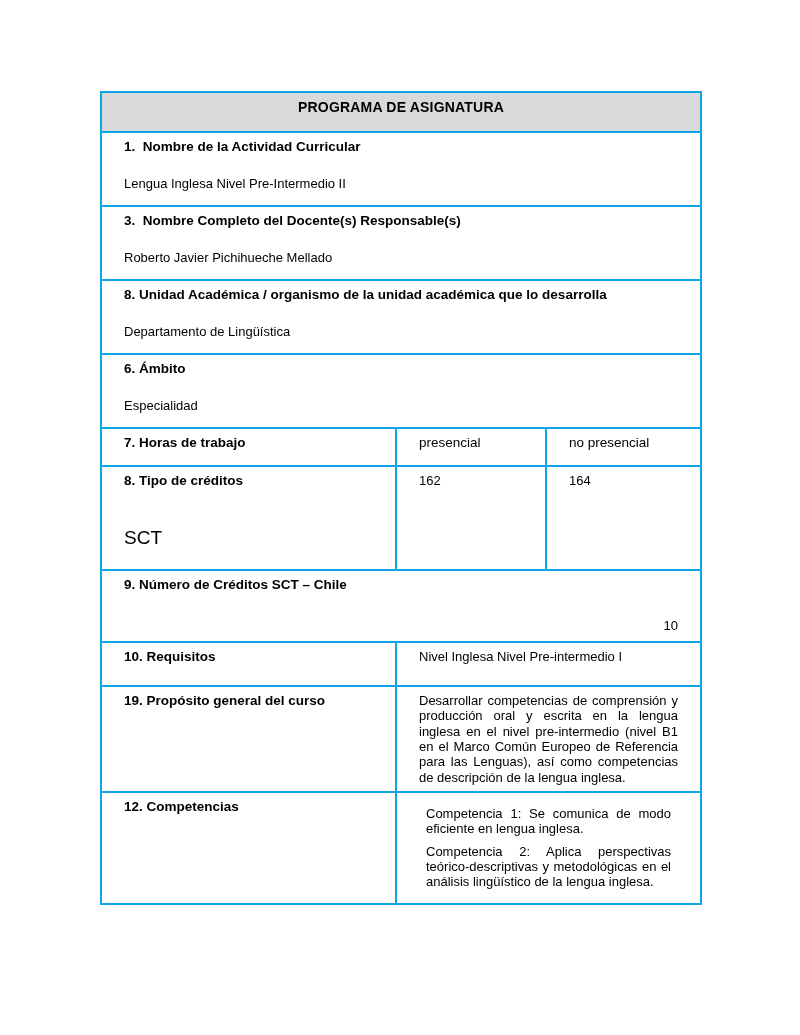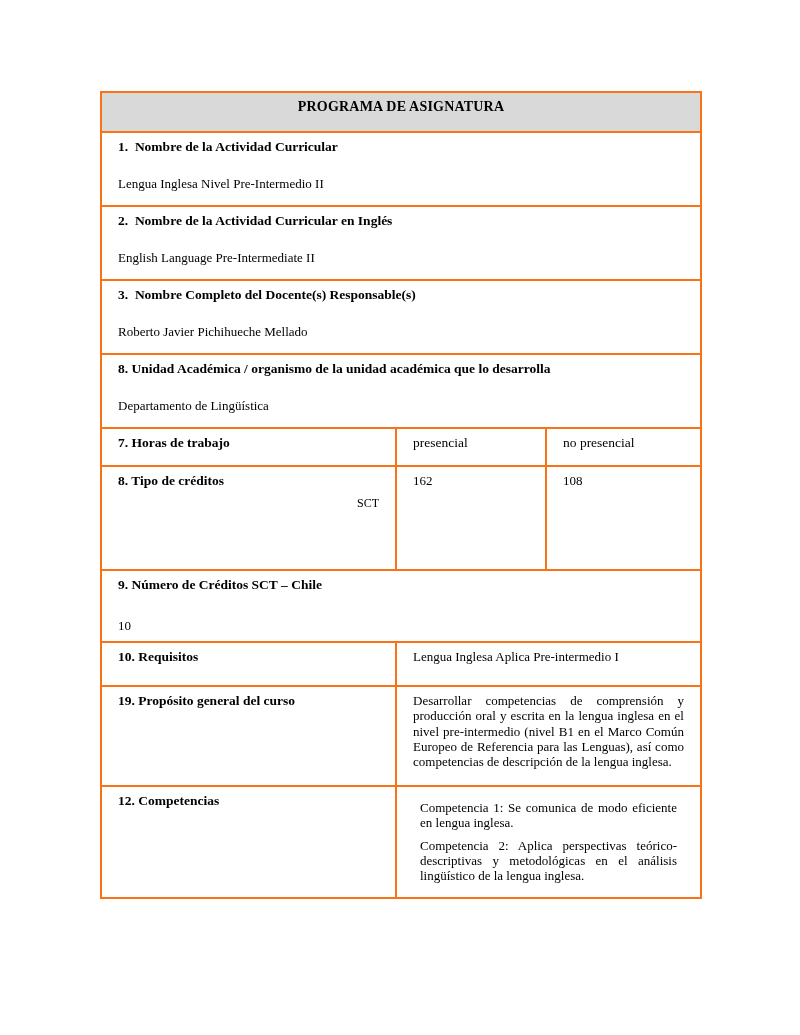--- a/index.html
+++ b/index.html
@@ -17,24 +17,23 @@
   }
   table.syllabus {
     position: absolute;
     left: 100px;
     top: 91px;
     width: 600px;
     border-collapse: collapse;
     table-layout: fixed;
   }
   table.syllabus td {
-    border: 2px solid #f97316;
+    border: 2px solid #0ea5e9;
     vertical-align: top;
-    padding: 6px 16px;
-    font-family: Liberation Serif, serif;
+    padding: 6px 22px;
   }
   td.title-cell {
     background: #d9d9d9;
     text-align: center;
     vertical-align: middle;
     font-weight: bold;
     font-size: 14px;
     height: 26px;
     letter-spacing: 0.2px;
   }
@@ -50,30 +49,30 @@
     line-height: 1.2;
   }
   td.full-row   { height: 60px; }
   td.hours-lbl  { height: 24px; border-radius: 8px; }
   td.hdr-cell {
     font-size: 13.5px;
     padding-top: 7px;
   }
   td.credits-lbl { height: 90px; }
   .sct {
-    font-size: 12px;
-    text-align: right;
-    margin-top: 6px;
+    font-size: 19px;
+    text-align: left;
+    margin-top: 37px;
   }
   td.num-cell {
     font-size: 13px;
   }
   td.sct-chile { height: 58px; }
   .center-val {
-    text-align: left;
+    text-align: right;
     font-size: 13px;
     margin-top: 24px;
   }
   td.req-lbl { height: 30px; }
   td.req-val { font-size: 13px; }
   td.prop-lbl { height: 86px; }
   td.comp-lbl { height: 80px; }
   td.para-cell {
     font-size: 13px;
     text-align: justify;
@@ -98,72 +97,72 @@
       <td colspan="3" class="title-cell">PROGRAMA DE ASIGNATURA</td>
     </tr>
 
     <tr>
       <td colspan="3" class="full-row">
         <div class="lbl">1.  Nombre de la Actividad Curricular</div>
         <div class="val">Lengua Inglesa Nivel Pre-Intermedio II</div>
       </td>
     </tr>
 
-    <tr>
-      <td colspan="3" class="full-row">
-        <div class="lbl">2.  Nombre de la Actividad Curricular en Inglés</div>
-        <div class="val">English Language Pre-Intermediate II</div>
-      </td>
-    </tr>
 
     <tr>
       <td colspan="3" class="full-row">
         <div class="lbl">3.  Nombre Completo del Docente(s) Responsable(s)</div>
         <div class="val">Roberto Javier Pichihueche Mellado</div>
       </td>
     </tr>
 
     <tr>
       <td colspan="3" class="full-row">
         <div class="lbl">8. Unidad Académica / organismo de la unidad académica que lo desarrolla</div>
         <div class="val">Departamento de Lingüística</div>
       </td>
     </tr>
 
 
+    <tr>
+      <td colspan="3" class="full-row">
+        <div class="lbl">6. Ámbito</div>
+        <div class="val">Especialidad</div>
+      </td>
+    </tr>
 
     <tr>
       <td class="hours-lbl">
         <div class="lbl">7. Horas de trabajo</div>
       </td>
       <td class="hdr-cell">presencial</td>
       <td class="hdr-cell">no presencial</td>
     </tr>
 
     <tr>
       <td class="credits-lbl">
         <div class="lbl">8. Tipo de créditos</div>
         <div class="sct">SCT</div>
       </td>
       <td class="num-cell">162</td>
-      <td class="num-cell">108</td>
+      <td class="num-cell">164</td>
     </tr>
 
     <tr>
       <td colspan="3" class="sct-chile">
         <div class="lbl">9. Número de Créditos SCT – Chile</div>
         <div class="center-val">10</div>
       </td>
     </tr>
 
     <tr>
       <td class="req-lbl">
         <div class="lbl">10. Requisitos</div>
       </td>
-      <td colspan="2" class="req-val">Lengua Inglesa Aplica Pre-intermedio I</td>
+      <td colspan="2" class="req-val">Nivel Inglesa Nivel Pre-intermedio I</td>
     </tr>
 
     <tr>
       <td class="prop-lbl">
         <div class="lbl">19. Propósito general del curso</div>
       </td>
       <td colspan="2" class="para-cell">Desarrollar competencias de comprensión y producción oral y escrita en la lengua inglesa en el nivel pre-intermedio (nivel B1 en el Marco Común Europeo de Referencia para las Lenguas), así como competencias de descripción de la lengua inglesa.</td>
     </tr>
 
     <tr>

